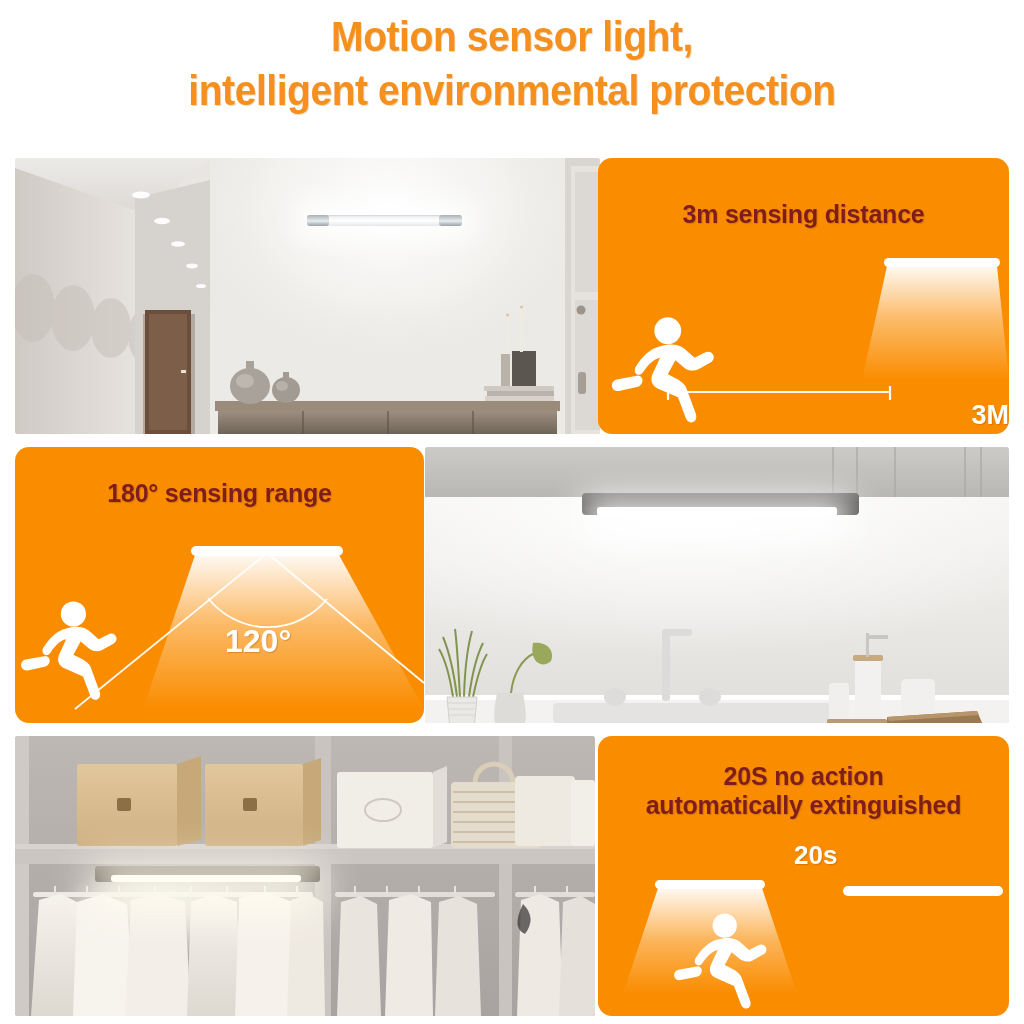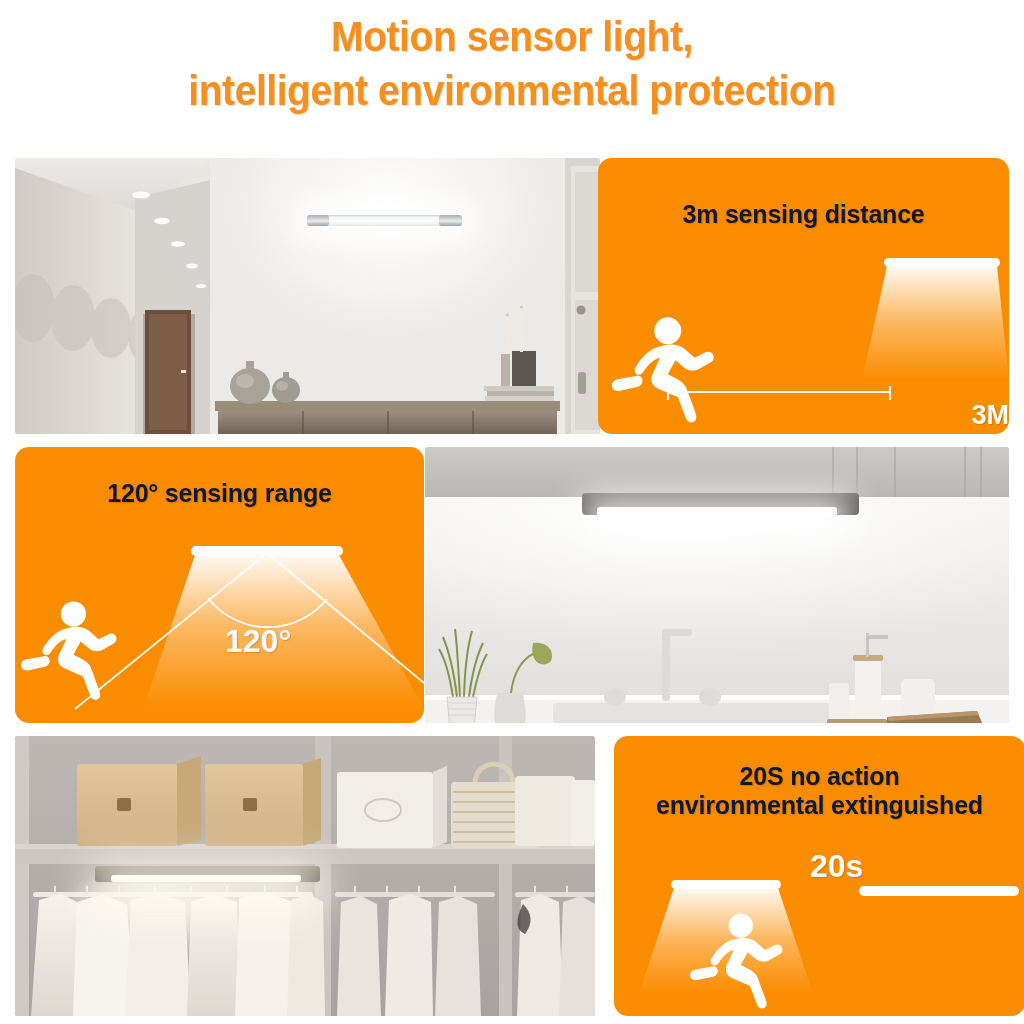--- a/index.html
+++ b/index.html
@@ -30,24 +30,24 @@
   .photo{position:absolute;top:0;height:100%;overflow:hidden;border-radius:3px;
          background:#d9d6d2;}
   .card{position:absolute;top:0;height:100%;background:#FA8C00;border-radius:14px;
         overflow:hidden;}
 
   #r1-photo{left:15px;width:585px;}
   #r1-card {left:598px;width:411px;}
   #r2-card {left:15px;width:409px;}
   #r2-photo{left:425px;width:584px;}
   #r3-photo{left:15px;width:580px;}
-  #r3-card {left:598px;width:411px;margin-left:16px;}
+  #r3-card {left:598px;width:411px;}
 
   .card-title{
-    position:absolute;left:0;width:100%;text-align:center;color:#0f172a;
+    position:absolute;left:0;width:100%;text-align:center;color:#7f1d1d;
     font-weight:bold;font-size:25px;line-height:29px;letter-spacing:-0.2px;
     text-shadow:1px 1px 1px rgba(150,80,0,.35);
   }
   #r1-card .card-title{top:42px;}
   #r2-card .card-title{top:32px;}
   #r3-card .card-title{top:26px;}
 
   .diagram{position:absolute;left:0;top:0;width:100%;height:100%;}
   .sublabel{
     position:absolute;color:#fff;font-weight:bold;
@@ -193,21 +193,21 @@
           <line x1="292" y1="228" x2="292" y2="242"></line>
         </g>
       </svg>
       <div class="sublabel" style="left:0;width:100%;text-align:right;top:242px;font-size:27px;">3M</div>
     </div>
   </div>
 
   <div class="row" id="row2">
 
     <div class="card" id="r2-card">
-      <div class="card-title">120° sensing range</div>
+      <div class="card-title">180° sensing range</div>
       <svg class="diagram" viewBox="0 0 409 276" preserveAspectRatio="none">
         <defs>
           <linearGradient id="cone2" x1="0" y1="0" x2="0" y2="1">
             <stop offset="0" stop-color="#ffffff" stop-opacity=".95"></stop>
             <stop offset="0.45" stop-color="#ffffff" stop-opacity=".40"></stop>
             <stop offset="1" stop-color="#ffffff" stop-opacity="0"></stop>
           </linearGradient>
         </defs>
 
         <polygon points="180,108 324,108 409,262 128,262" fill="url(#cone2)"></polygon>
@@ -405,21 +405,21 @@
       
       <div class="sc" style="left:80px;top:130px;width:225px;height:16px;border-radius:3px;
                   background:linear-gradient(180deg,#8c8478 0%,#6a6358 55%,#4e4840 100%);"></div>
       <div class="sc" style="left:96px;top:139px;width:190px;height:7px;border-radius:3px;background:#fffdf4;
                   box-shadow:0 10px 42px 20px rgba(255,252,238,.95);"></div>
     </div>
 
     <div class="card" id="r3-card">
       <div class="card-title">
         <div>20S no action</div>
-        <div>environmental extinguished</div>
+        <div>automatically extinguished</div>
       </div>
       <svg class="diagram" viewBox="0 0 411 280" preserveAspectRatio="none">
         <defs>
           <linearGradient id="cone3" x1="0" y1="0" x2="0" y2="1">
             <stop offset="0" stop-color="#ffffff" stop-opacity=".95"></stop>
             <stop offset="0.5" stop-color="#ffffff" stop-opacity=".35"></stop>
             <stop offset="1" stop-color="#ffffff" stop-opacity="0"></stop>
           </linearGradient>
         </defs>
 
@@ -428,17 +428,17 @@
         <rect x="57" y="144" width="110" height="9" rx="4.5" fill="#ffffff"></rect>
 
         <rect x="245" y="150" width="160" height="10" rx="5" fill="#ffffff"></rect>
 
         <g fill="#ffffff" transform="translate(78,178) scale(1.16)">
           <circle cx="42" cy="10" r="10.5"></circle>
           <path d="M36 22 C28 24 22 30 17 38 C14 43 20 47 23 42 C27 36 31 32 36 31 L30 44 C28 49 30 53 34 55 L50 62 L56 78 C58 84 66 82 64 75 L57 56 C56 52 53 50 50 48 L42 44 L48 33 L54 38 C57 41 62 42 66 40 L75 35 C81 32 77 24 71 27 L63 31 L55 24 C50 20 43 20 36 22 Z"></path>
           <path d="M2 48 C-4 50 -2 58 4 57 L18 54 C23 53 24 46 19 45 Z"></path>
         </g>
       </svg>
-      <div class="sublabel" style="left:196px;top:112px;font-size:32px;">20s</div>
+      <div class="sublabel" style="left:196px;top:104px;font-size:26px;">20s</div>
     </div>
   </div>
 
 </div>
 
 </body></html>

